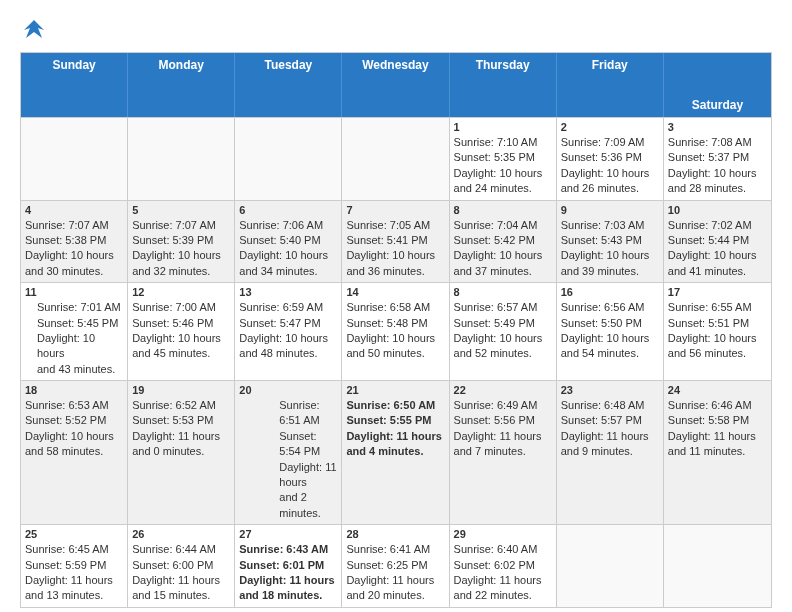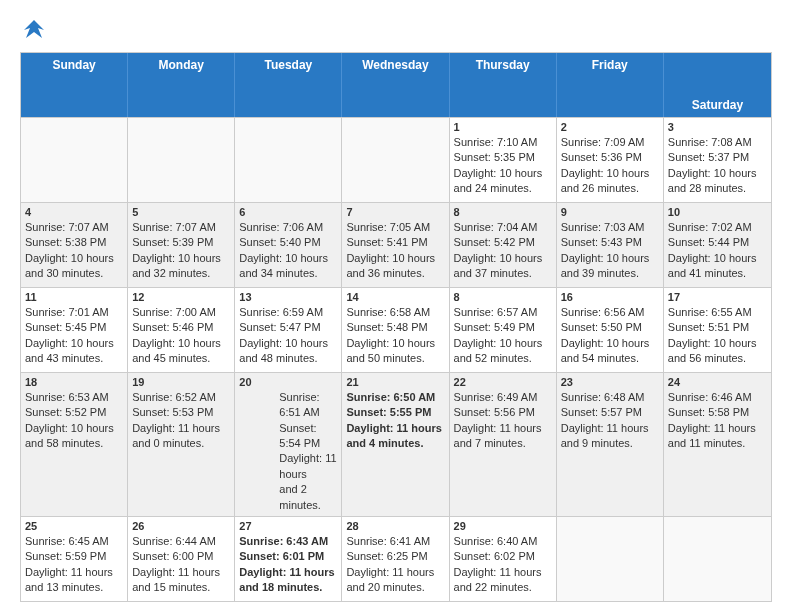--- a/index.html
+++ b/index.html
@@ -214,21 +214,21 @@
             <span class="day-number">10</span>
             <div class="cell-text" style="white-space: pre-line;">Sunrise: 7:02 AM
 Sunset: 5:44 PM
 Daylight: 10 hours
 and 41 minutes.</div>
           </div>
         </div>
         <div class="cal-row">
           <div class="cal-cell">
             <span class="day-number">11</span>
-            <div class="cell-text" style="white-space: pre-line;">Sunrise: 7:01 AM
+            <div class="cell-text" style="white-space: pre-line; margin-left: 12px;">Sunrise: 7:01 AM
 Sunset: 5:45 PM
 Daylight: 10 hours
 and 43 minutes.</div>
           </div>
           <div class="cal-cell">
             <span class="day-number">12</span>
             <div class="cell-text" style="white-space: pre-line;">Sunrise: 7:00 AM
 Sunset: 5:46 PM
 Daylight: 10 hours
 and 45 minutes.</div>

